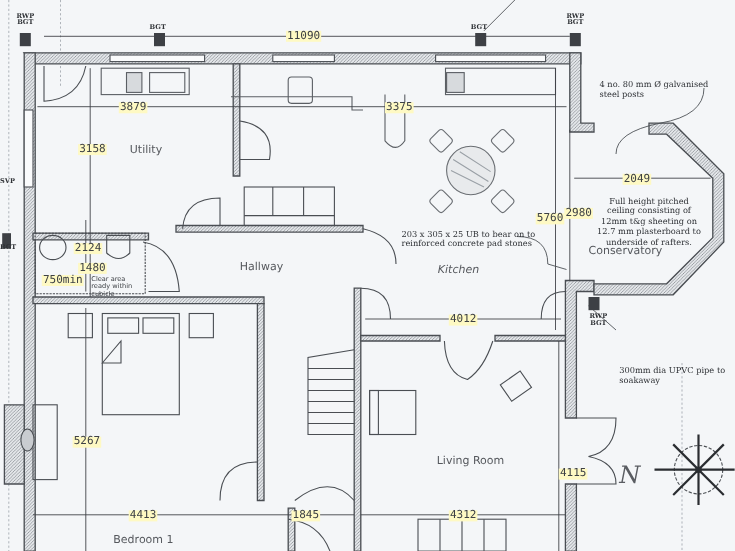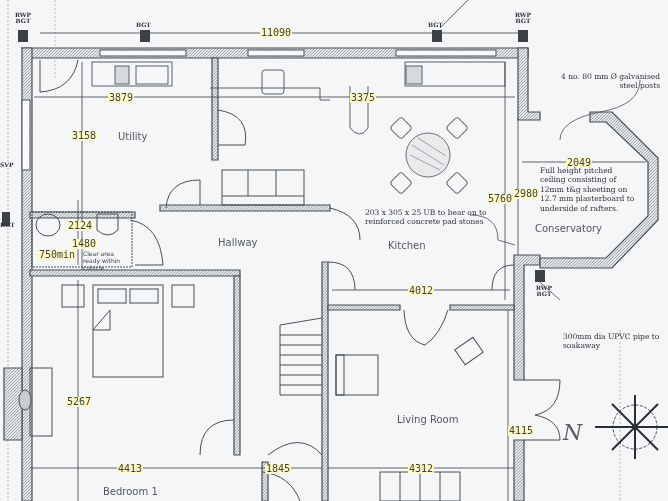--- a/index.html
+++ b/index.html
@@ -181,21 +181,21 @@
 <div class="lbl tag" style="left:12px;top:12px;width:22px;">RWP<br>BGT</div>
 <div class="lbl tag" style="left:136px;top:22px;">BGT</div>
 <div class="lbl tag" style="left:428px;top:22px;">BGT</div>
 <div class="lbl tag" style="left:512px;top:12px;width:22px;">RWP<br>BGT</div>
 <div class="lbl tag" style="left:533px;top:285px;width:22px;">RWP<br>BGT</div>
 <div class="lbl tag" style="left:0px;top:162px;">SVP</div>
 <div class="lbl tag" style="left:0px;top:222px;">BGT</div>
 
 <div class="lbl room" style="left:118px;top:132px;">Utility</div>
 <div class="lbl room" style="left:218px;top:238px;">Hallway</div>
-<div class="lbl room" style="left:388px;top:241px;">Kitchen</div>
+<div class="lbl room" style="left:398px;top:241px;font-style:italic;">Kitchen</div>
 <div class="lbl room" style="left:535px;top:224px;">Conservatory</div>
 <div class="lbl room" style="left:397px;top:415px;">Living Room</div>
 <div class="lbl room" style="left:103px;top:487px;">Bedroom 1</div>
 
 <div class="lbl dim" style="left:260px;top:28px;">11090</div>
 <div class="lbl dim" style="left:108px;top:93px;">3879</div>
 <div class="lbl dim" style="left:71px;top:131px;">3158</div>
 <div class="lbl dim" style="left:350px;top:93px;">3375</div>
 <div class="lbl dim" style="left:487px;top:194px;">5760</div>
 <div class="lbl dim" style="left:566px;top:158px;">2049</div>
@@ -203,22 +203,22 @@
 <div class="lbl dim" style="left:67px;top:221px;">2124</div>
 <div class="lbl dim" style="left:71px;top:239px;">1480</div>
 <div class="lbl dim" style="left:38px;top:250px;">750min</div>
 <div class="lbl dim" style="left:408px;top:286px;">4012</div>
 <div class="lbl dim" style="left:488px;top:426px;margin-left:20px;">4115</div>
 <div class="lbl dim" style="left:408px;top:464px;">4312</div>
 <div class="lbl dim" style="left:66px;top:397px;">5267</div>
 <div class="lbl dim" style="left:117px;top:464px;">4413</div>
 <div class="lbl dim" style="left:265px;top:464px;">1845</div>
 
-<div class="lbl note" style="left:545px;top:72px;width:115px;text-align:right;">4 no. 80 mm Ø galvanised steel posts</div>
-<div class="lbl note" style="left:540px;top:166px;width:100px;">Full height pitched ceiling consisting of 12mm t&amp;g sheeting on 12.7 mm plasterboard to underside of rafters.</div>
+<div class="lbl note" style="left:545px;top:72px;width:115px;text-align:left;">4 no. 80 mm Ø galvanised steel posts</div>
+<div class="lbl note" style="left:540px;top:178px;width:100px;text-align:center;">Full height pitched ceiling consisting of 12mm t&amp;g sheeting on 12.7 mm plasterboard to underside of rafters.</div>
 <div class="lbl note" style="left:365px;top:208px;width:130px;">203 x 305 x 25 UB to bear on to reinforced concrete pad stones</div>
 <div class="lbl note" style="left:563px;top:332px;width:100px;">300mm dia UPVC pipe to soakaway</div>
 <div class="lbl small" style="left:83px;top:250px;width:48px;">Clear area ready within cubicle</div>
 
 <div class="lbl north" style="left:563px;top:422px;">N</div>
 <svg style="position:absolute;left:590px;top:392px;" width="78" height="70" viewBox="0 0 78 70">
   <circle cx="45" cy="35" r="22" fill="none" stroke="#4a4e53" stroke-width="1" stroke-dasharray="3 1.5"></circle>
   <g stroke="#2a2d31" stroke-width="2">
     <line x1="45" y1="3" x2="45" y2="67"></line>
     <line x1="5" y1="35" x2="78" y2="35"></line>

